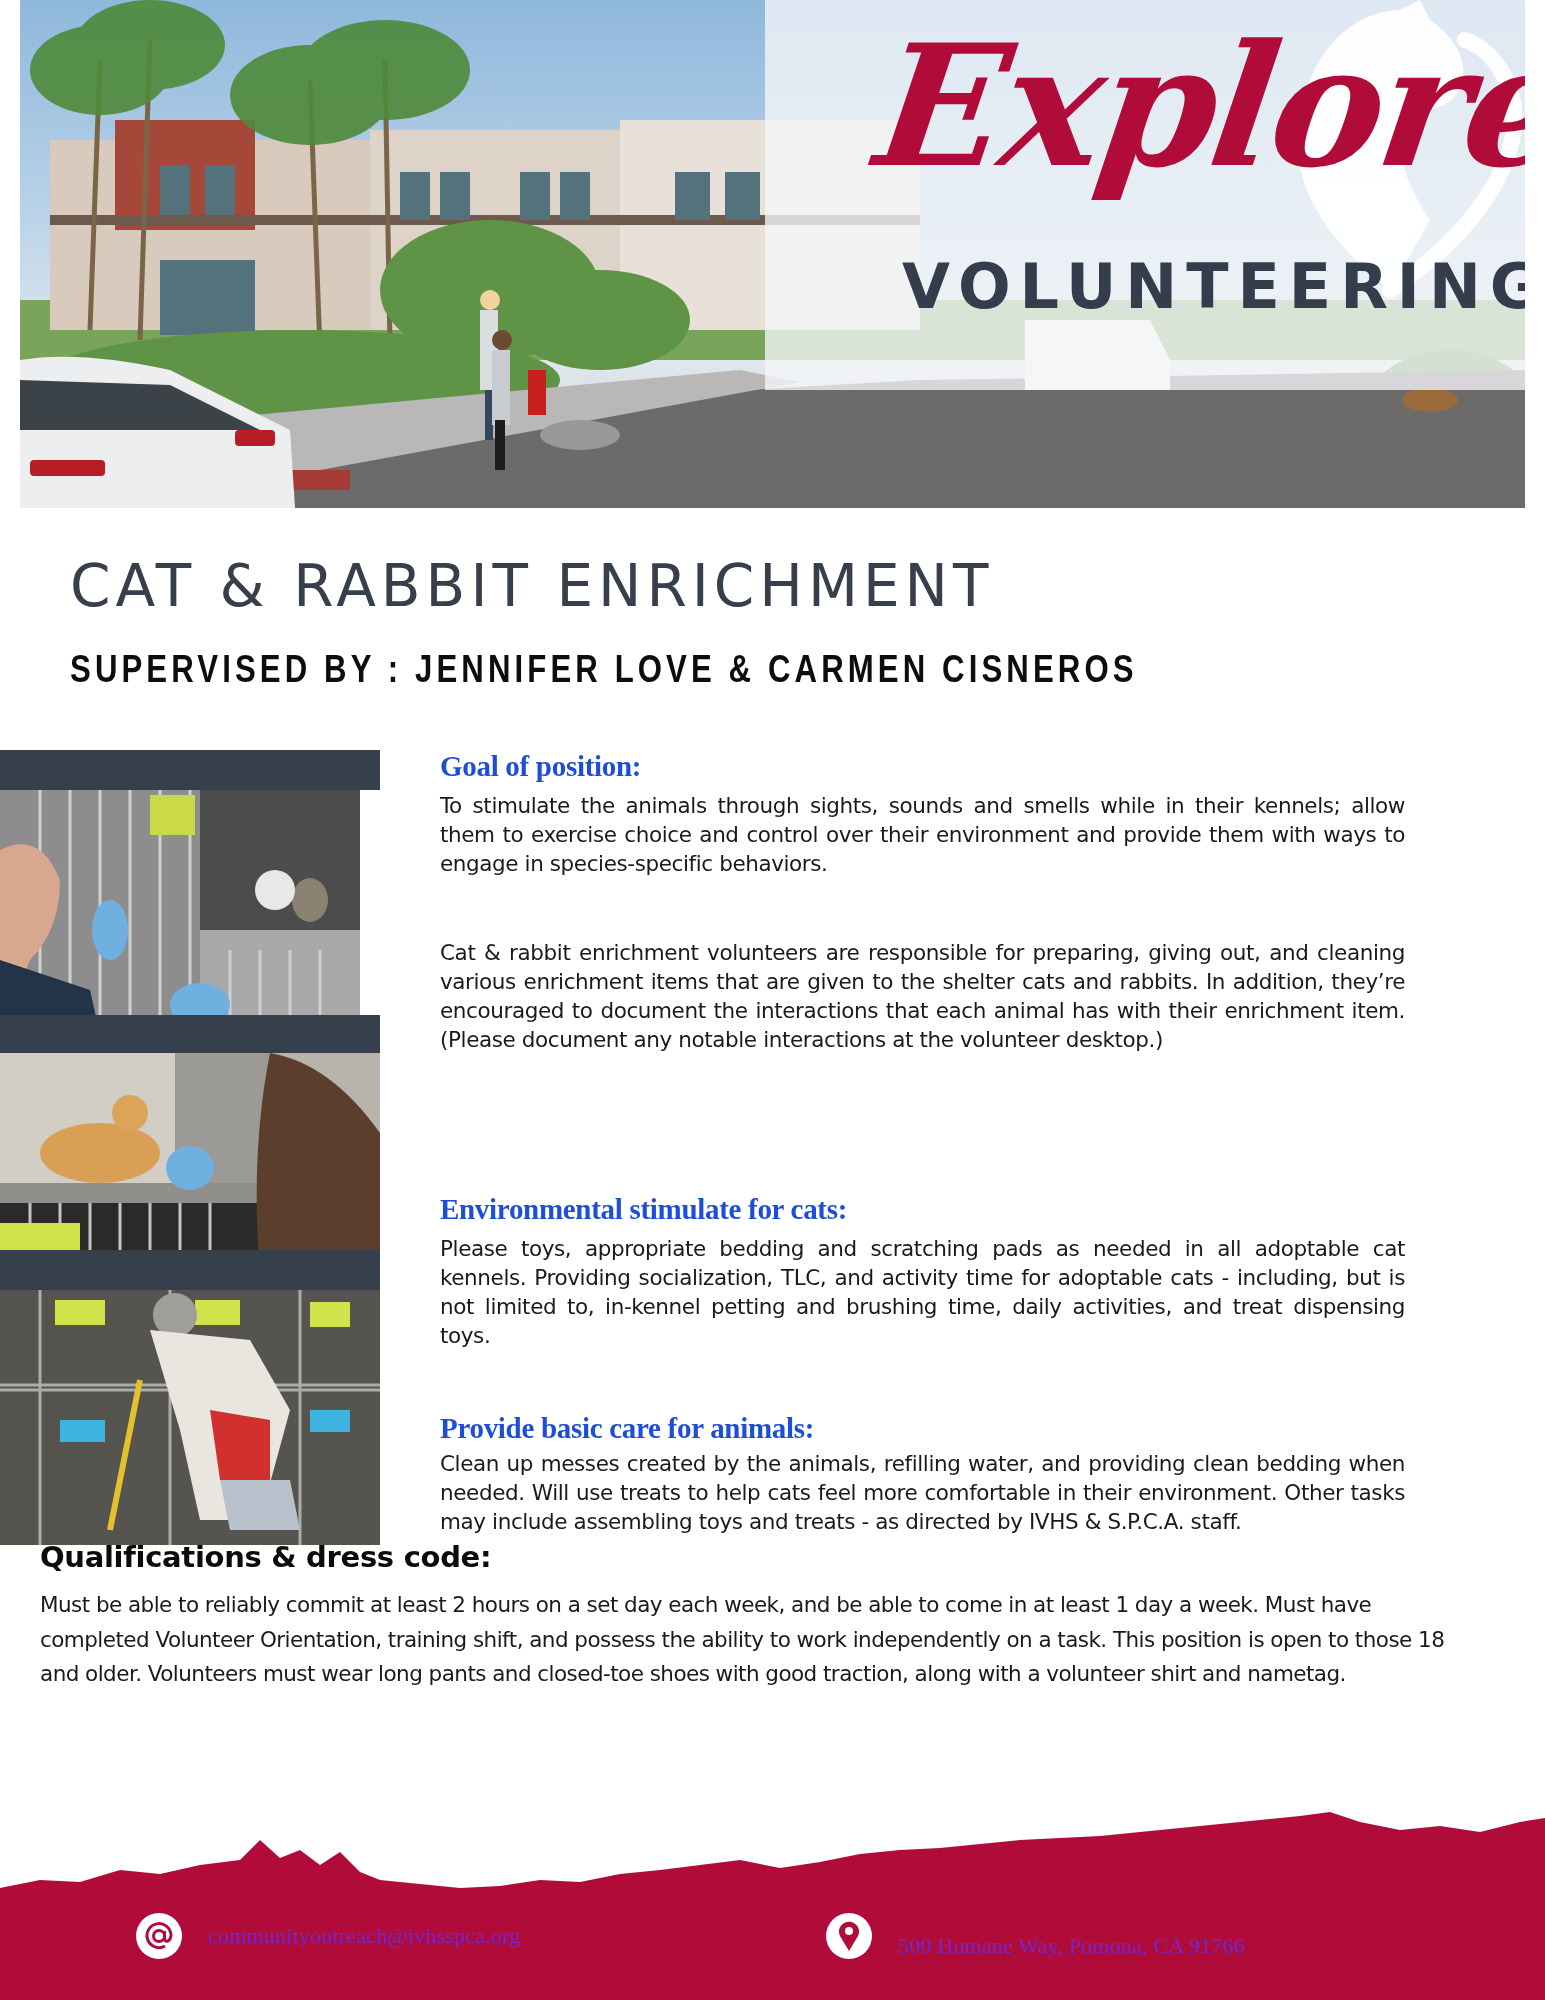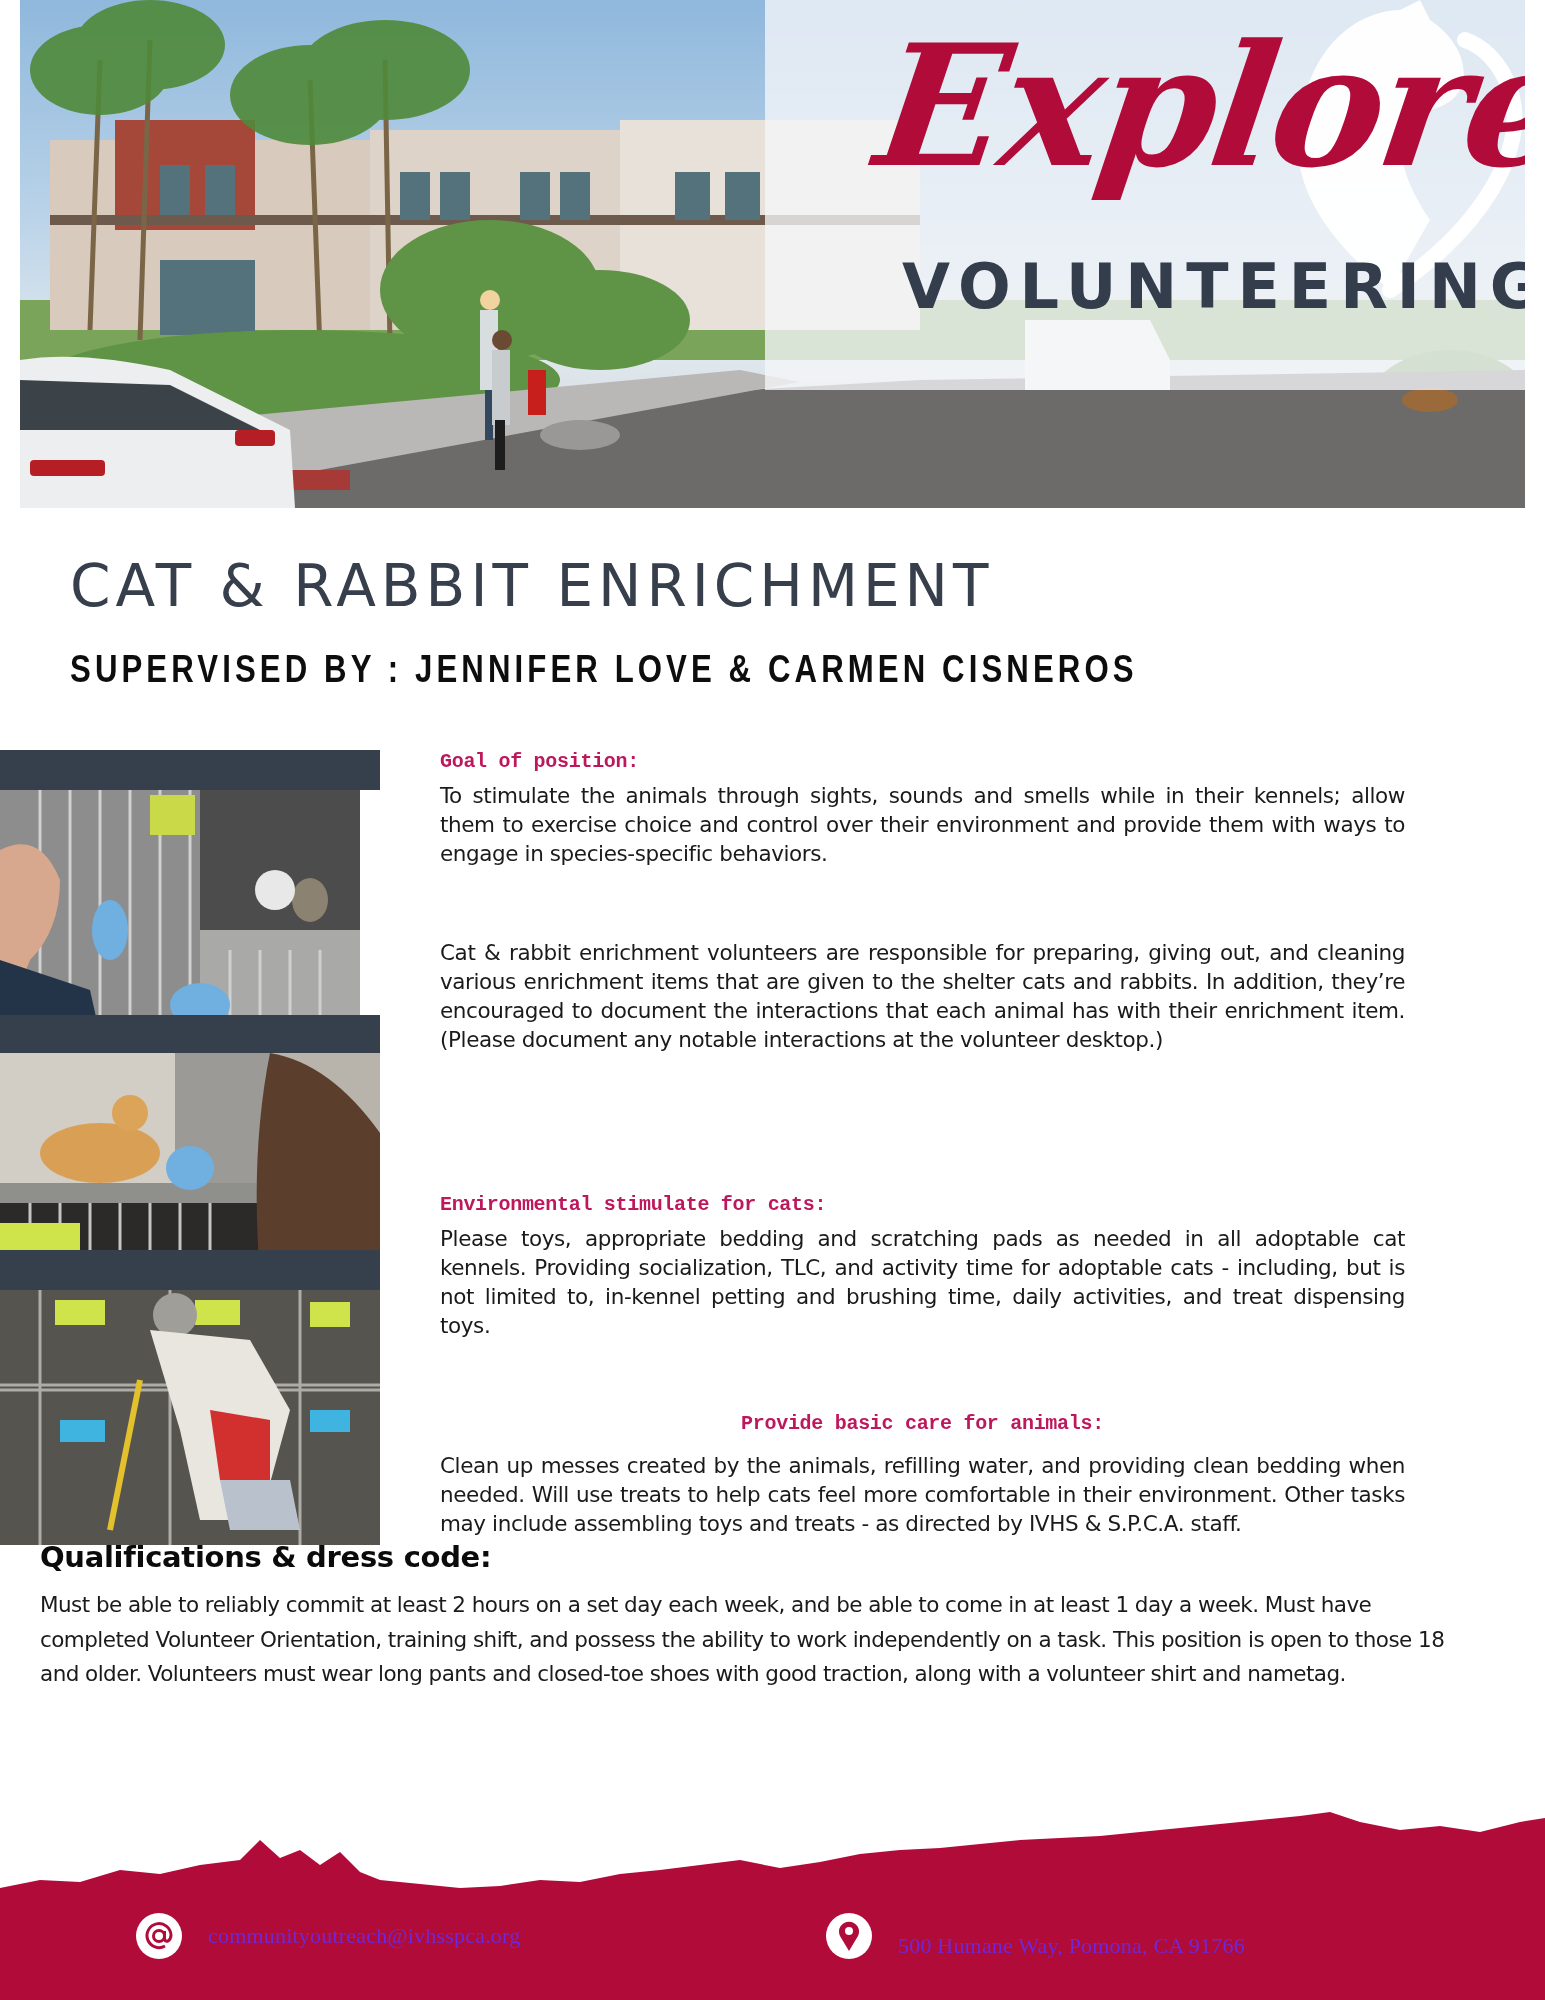--- a/index.html
+++ b/index.html
@@ -49,22 +49,22 @@
       position: absolute; left: 0; width: 422px; overflow: hidden;
     }
     .photo .band {
       position: absolute; left: 0; width: 380px; height: 70px; background: #36404d;
     }
     .photo .img { position: absolute; left: 0; right: 0; bottom: 0; }
 
     
     .section { position: absolute; left: 440px; width: 965px; }
     .section h2 {
-      font-family: Liberation Mono, monospace; font-weight: bold;
-      font-size: 20px; color: #be185d; letter-spacing: -0.3px; margin-bottom: 8px;
+      font-family: Liberation Serif, serif; font-weight: bold;
+      font-size: 29px; color: #1d4ed8; letter-spacing: -0.3px; margin-bottom: 8px;
     }
     .section p {
       font-family: "DejaVu Sans", sans-serif; font-size: 21.5px; line-height: 29px;
       color: #1a1a1a; text-align: justify; text-align-last: left; letter-spacing: -0.4px;
     }
     .qual { position: absolute; left: 40px; top: 1540px; width: 1440px; }
     .qual h2 {
       font-family: "DejaVu Sans", sans-serif; font-weight: bold;
       font-size: 29px; color: #0b0b0b; margin-bottom: 14px; letter-spacing: -0.3px;
     }
@@ -262,21 +262,21 @@
 <div class="section" style="top:938px;">
   <p>Cat &amp; rabbit enrichment volunteers are responsible for preparing, giving out, and cleaning various enrichment items that are given to the shelter cats and rabbits. In addition, they’re encouraged to document the interactions that each animal has with their enrichment item. (Please document any notable interactions at the volunteer desktop.)</p>
 </div>
 
 <div class="section" style="top:1193px;">
   <h2>Environmental stimulate for cats:</h2>
   <p>Please toys, appropriate bedding and scratching pads as needed in all adoptable cat kennels. Providing socialization, TLC, and activity time for adoptable cats - including, but is not limited to, in-kennel petting and brushing time, daily activities, and treat dispensing toys.</p>
 </div>
 
 <div class="section" style="top:1412px;">
-  <h2 style="margin-bottom:16px;text-align:center;">Provide basic care for animals:</h2>
+  <h2 style="margin-bottom:4px;">Provide basic care for animals:</h2>
   <p>Clean up messes created by the animals, refilling water, and providing clean bedding when needed. Will use treats to help cats feel more comfortable in their environment. Other tasks may include assembling toys and treats - as directed by IVHS &amp; S.P.C.A. staff.</p>
 </div>
 
 <div class="qual">
   <h2>Qualifications &amp; dress code:</h2>
   <p>Must be able to reliably commit at least 2 hours on a set day each week, and be able to come in at least 1 day a week. Must have completed Volunteer Orientation, training shift, and possess the ability to work independently on a task. This position is open to those 18 and older. Volunteers must wear long pants and closed-toe shoes with good traction, along with a volunteer shirt and nametag.</p>
 </div>
 
 <div class="footer">
   <svg width="1545" height="190" viewBox="0 0 1545 190">

